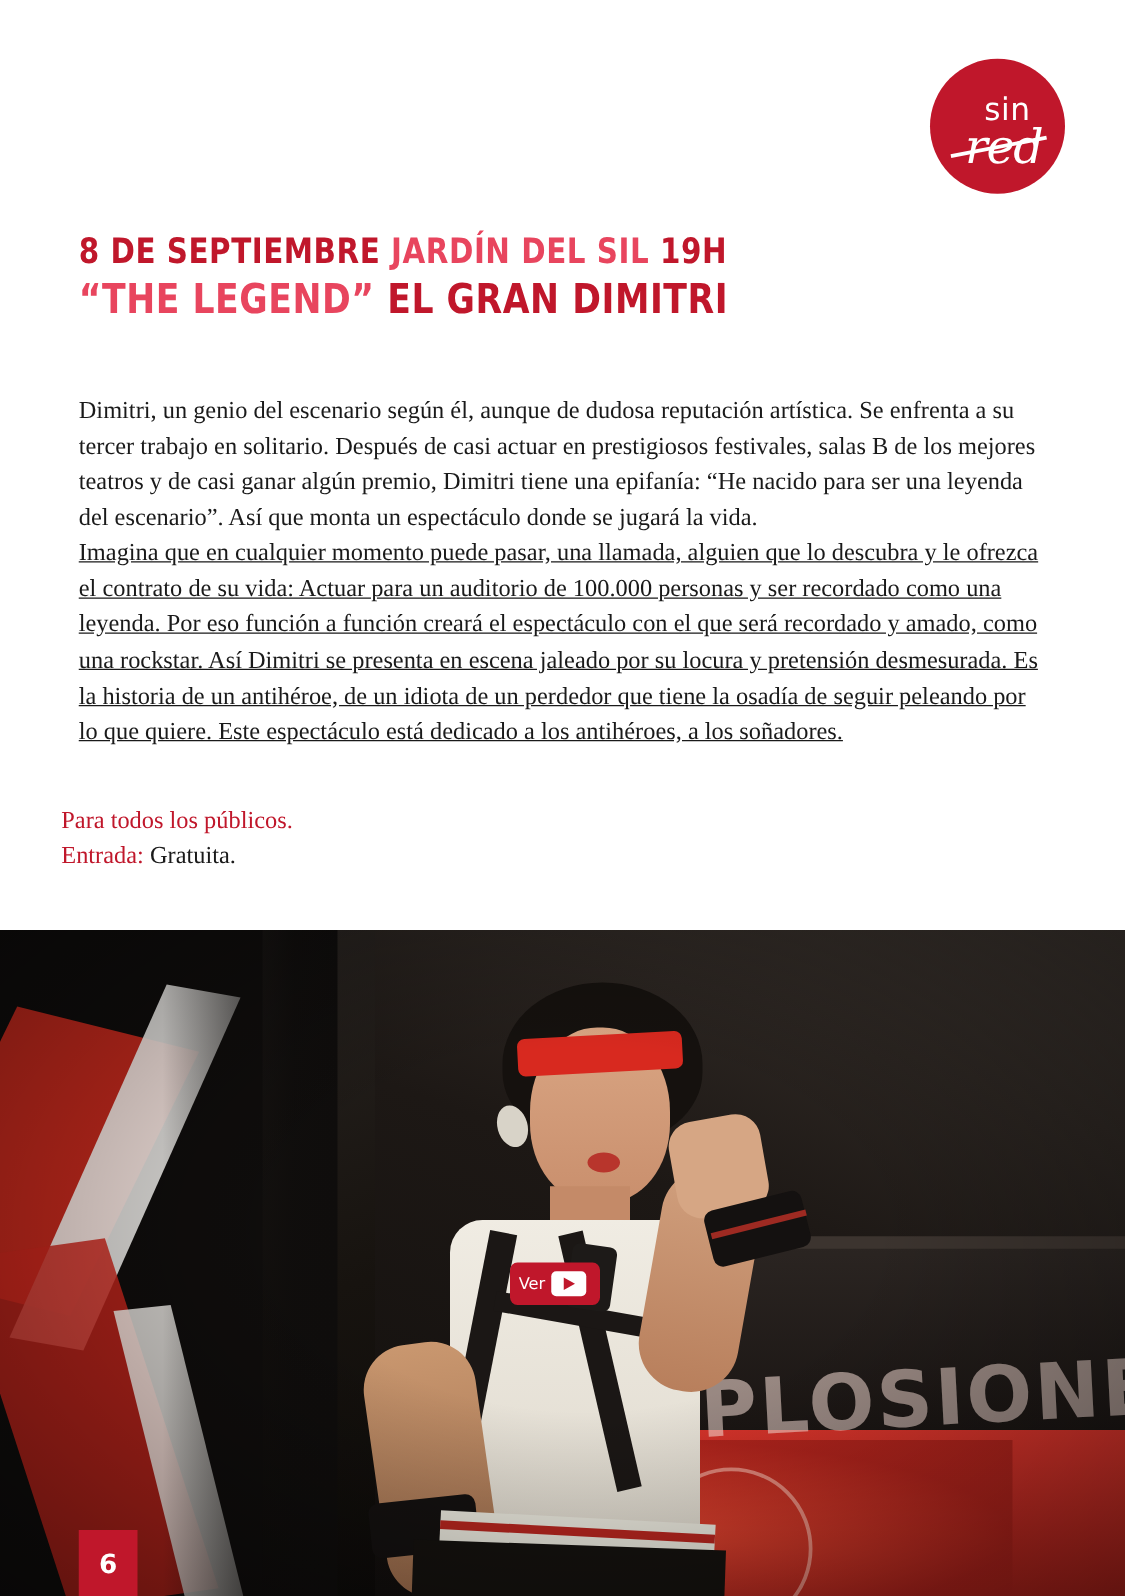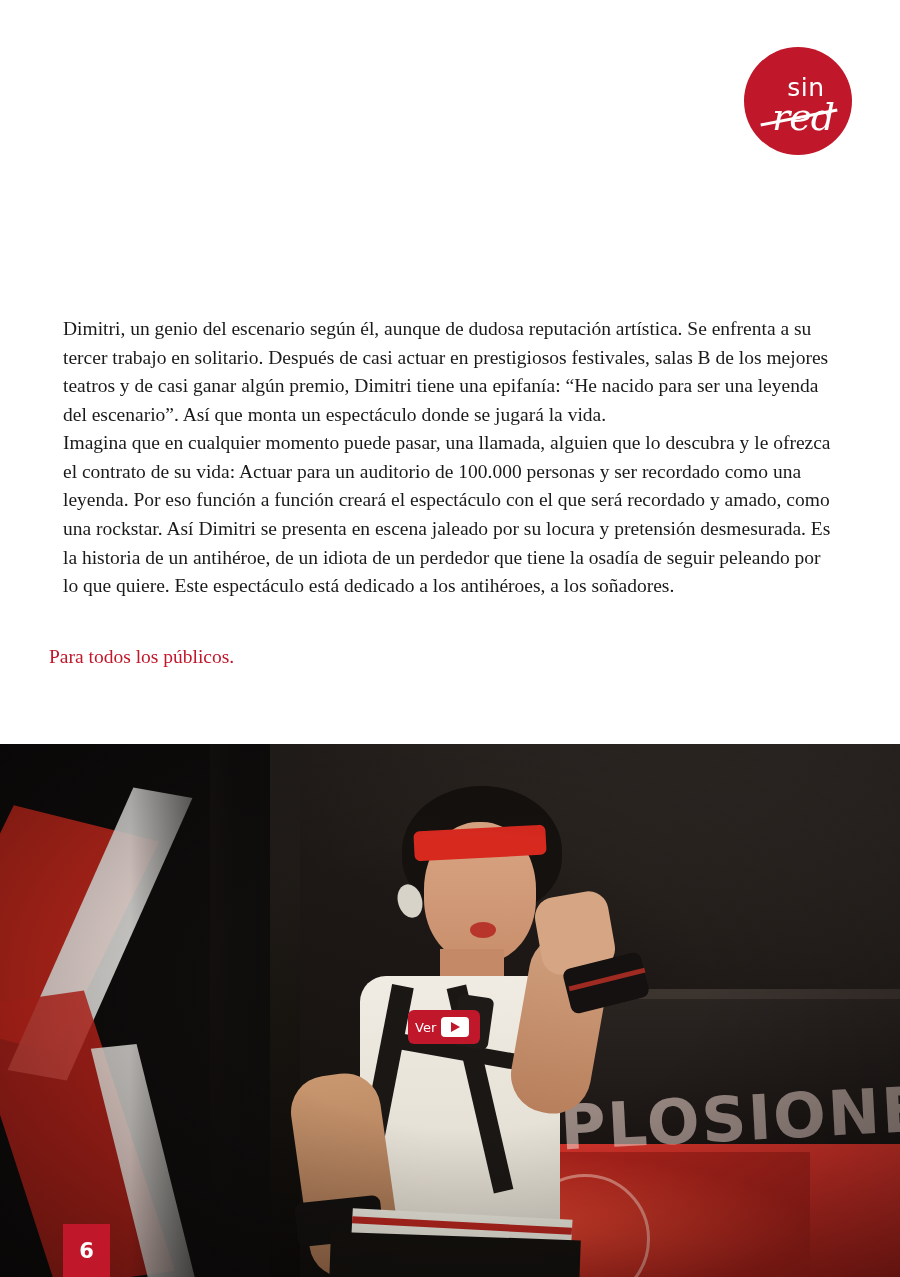--- a/index.html
+++ b/index.html
@@ -102,21 +102,21 @@
     left: 63px;
     top: 315px;
     width: 775px;
     font-family: "Liberation Serif", serif;
     font-size: 19.5px;
     line-height: 1.465;
     color: #1a1a1a;
     text-align: left;
   }
   .body-text p { margin: 0; }
-  .body-text p + p { margin-top: 0.0em; }
+  .body-text p + p { margin-top: 0.0em; text-decoration: underline; }
 
   .footnote {
     position: absolute;
     left: 49px;
     top: 643px;
     width: 700px;
     font-family: "Liberation Serif", serif;
     font-size: 19.5px;
     line-height: 1.42;
     color: #1a1a1a;
@@ -463,28 +463,43 @@
 <body>
 
 <div class="page">
 
   <div class="logo">
     <span class="logo-sin">sin</span>
     <span class="logo-red">red</span>
     <span class="logo-strike"></span>
   </div>
 
+  <div class="headings">
+    <div class="line1">
+      <span class="date">8 DE SEPTIEMBRE</span>
+      <span class="place">JARDÍN DEL SIL</span>
+      <span class="time">19H</span>
+    </div>
+    <div class="line2">
+      <span class="title-quote">“THE LEGEND”</span>
+      <span class="title-main">EL GRAN DIMITRI</span>
+    </div>
+  </div>
 
   <div class="body-text">
     <p>Dimitri, un genio del escenario según él, aunque de dudosa reputación artística. Se enfrenta a su tercer trabajo en solitario. Después de casi actuar en prestigiosos festivales, salas B de los mejores teatros y de casi ganar algún premio, Dimitri tiene una epifanía: “He nacido para ser una leyenda del escenario”. Así que monta un espectáculo donde se jugará la vida.</p>
     <p>Imagina que en cualquier momento puede pasar, una llamada, alguien que lo descubra y le ofrezca el contrato de su vida: Actuar para un auditorio de 100.000 personas y ser recordado como una leyenda. Por eso función a función creará el espectáculo con el que será recordado y amado, como una rockstar. Así Dimitri se presenta en escena jaleado por su locura y pretensión desmesurada. Es la historia de un antihéroe, de un idiota de un perdedor que tiene la osadía de seguir peleando por lo que quiere. Este espectáculo está dedicado a los antihéroes, a los soñadores.</p>
   </div>
 
   <div class="footnote">
     <div class="red">Para todos los públicos.</div>
+    <div>
+      <span class="red">Entrada:</span>
+      <span>Gratuita.</span>
+    </div>
   </div>
 
   <div class="photo">
     <div class="bg-left"></div>
     <div class="bg-right"></div>
 
     <div class="panel-left">
       <div class="zig1"></div>
       <div class="zig2"></div>
       <div class="zig3"></div>

